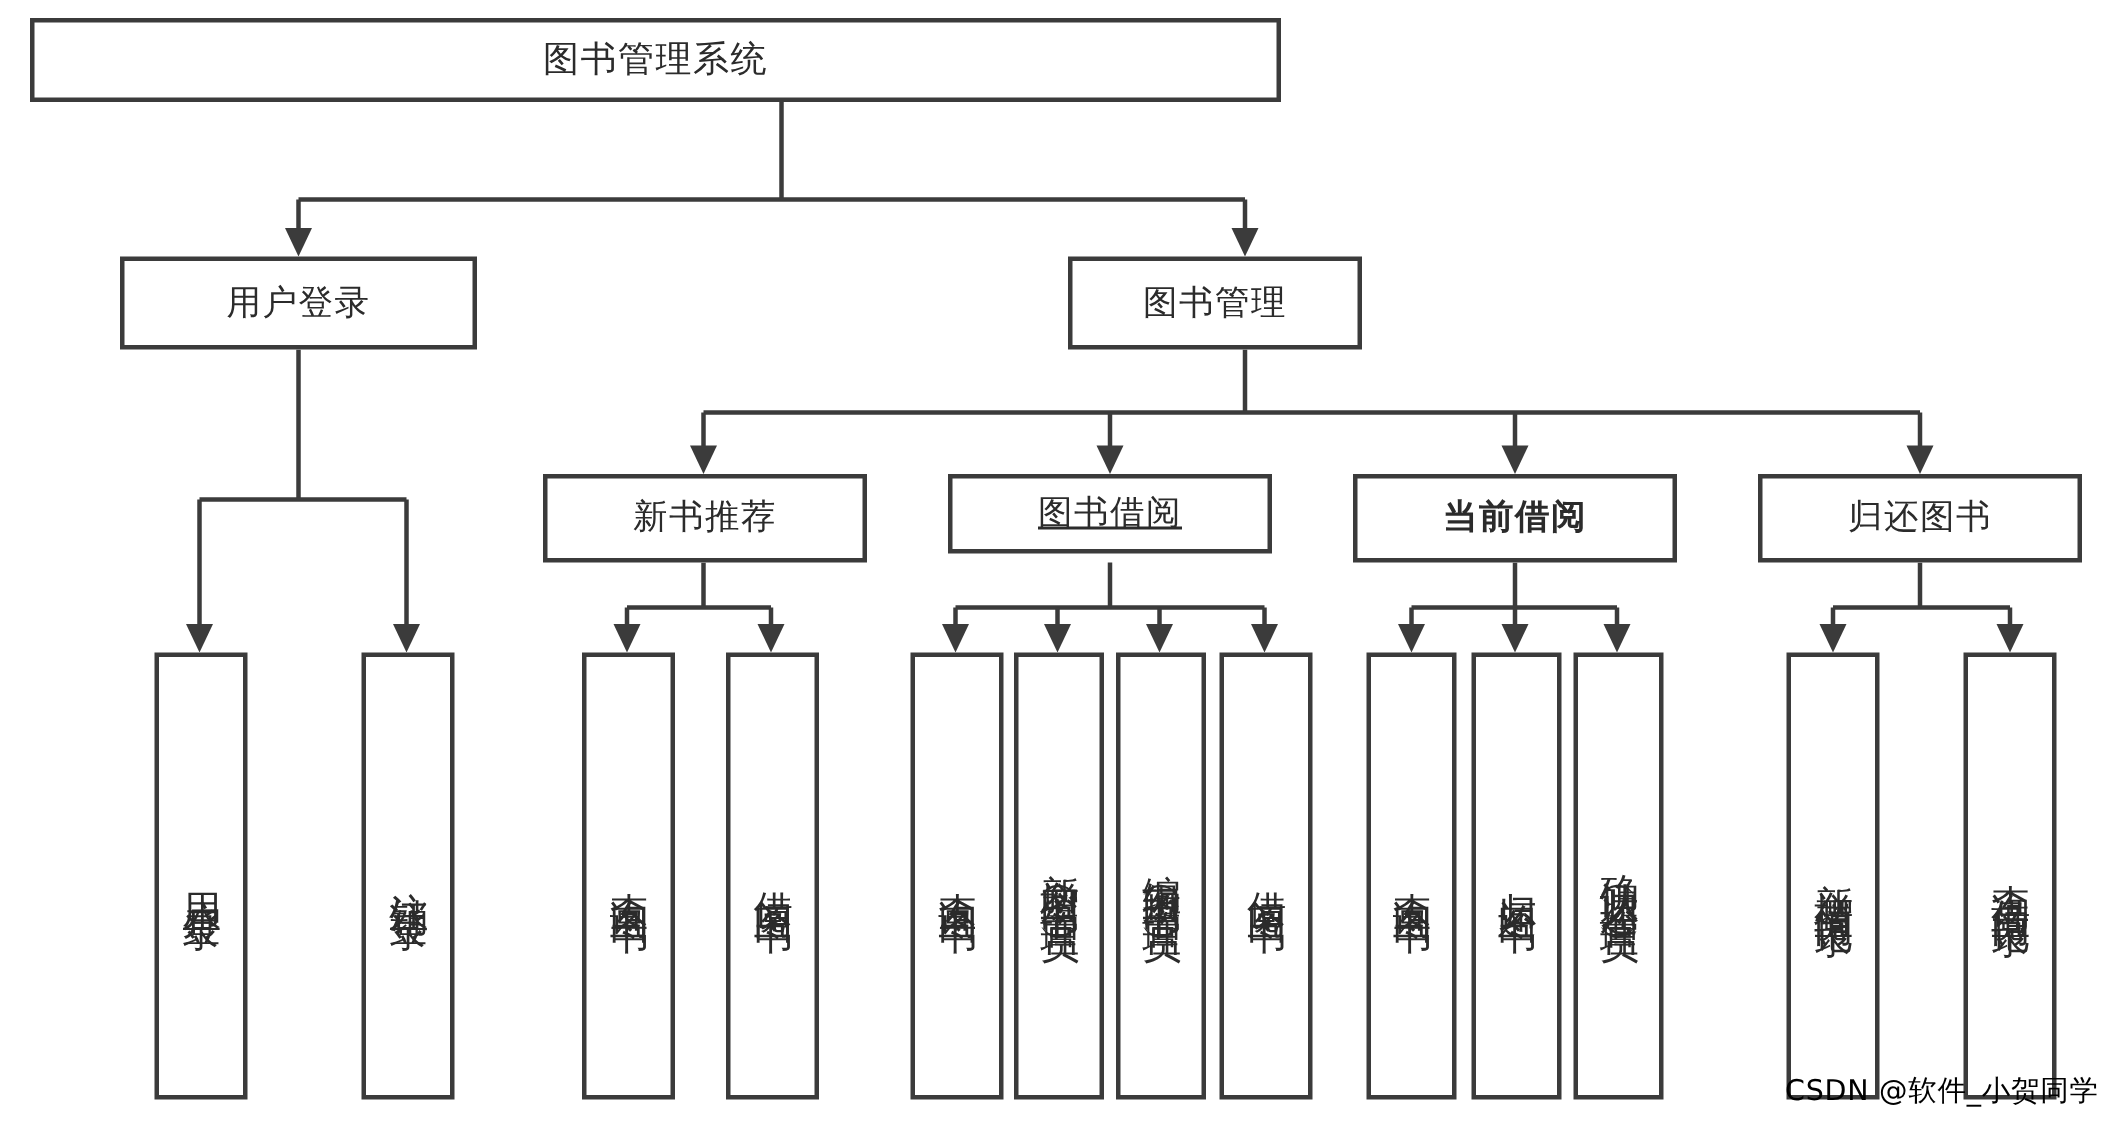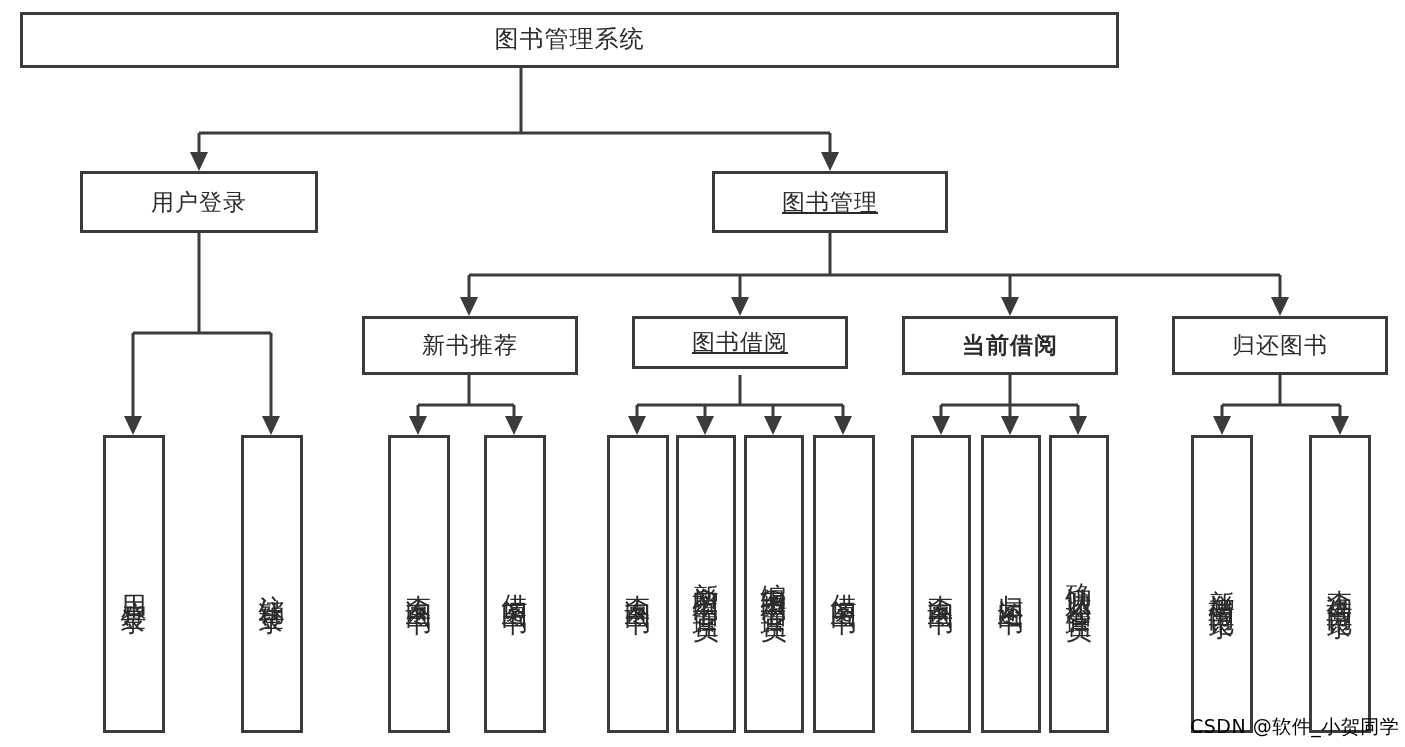--- a/index.html
+++ b/index.html
@@ -138,29 +138,29 @@
     <polygon points="1069,416 1087,416 1078,435"></polygon>
 
     <line x1="1280" y1="375" x2="1280" y2="405"></line>
     <line x1="1222" y1="405" x2="1340" y2="405"></line>
     <line x1="1222" y1="405" x2="1222" y2="422"></line>
     <polygon points="1213,416 1231,416 1222,435"></polygon>
     <line x1="1340" y1="405" x2="1340" y2="422"></line>
     <polygon points="1331,416 1349,416 1340,435"></polygon>
   </svg>
 
-  <div class="node root horiz" style="left:20px; top:12px; width:1099px; height:56px;">
+  <div class="node root horiz" style="left:20px; top:12px; width:834px; height:56px;">
     <span class="lbl">图书管理系统</span>
   </div>
 
   <div class="node horiz" style="left:80px; top:171px; width:238px; height:62px;">
     <span class="lbl">用户登录</span>
   </div>
 
-  <div class="node horiz" style="left:712px; top:171px; width:236px; height:62px;text-decoration:underline;">
+  <div class="node horiz" style="left:712px; top:171px; width:196px; height:62px;">
     <span class="lbl">图书管理</span>
   </div>
 
   <div class="node horiz" style="left:362px; top:316px; width:216px; height:59px;">
     <span class="lbl">新书推荐</span>
   </div>
 
   <div class="node horiz" style="left:632px; top:316px; width:216px; height:53px;text-decoration:underline;">
     <span class="lbl">图书借阅</span>
   </div>

